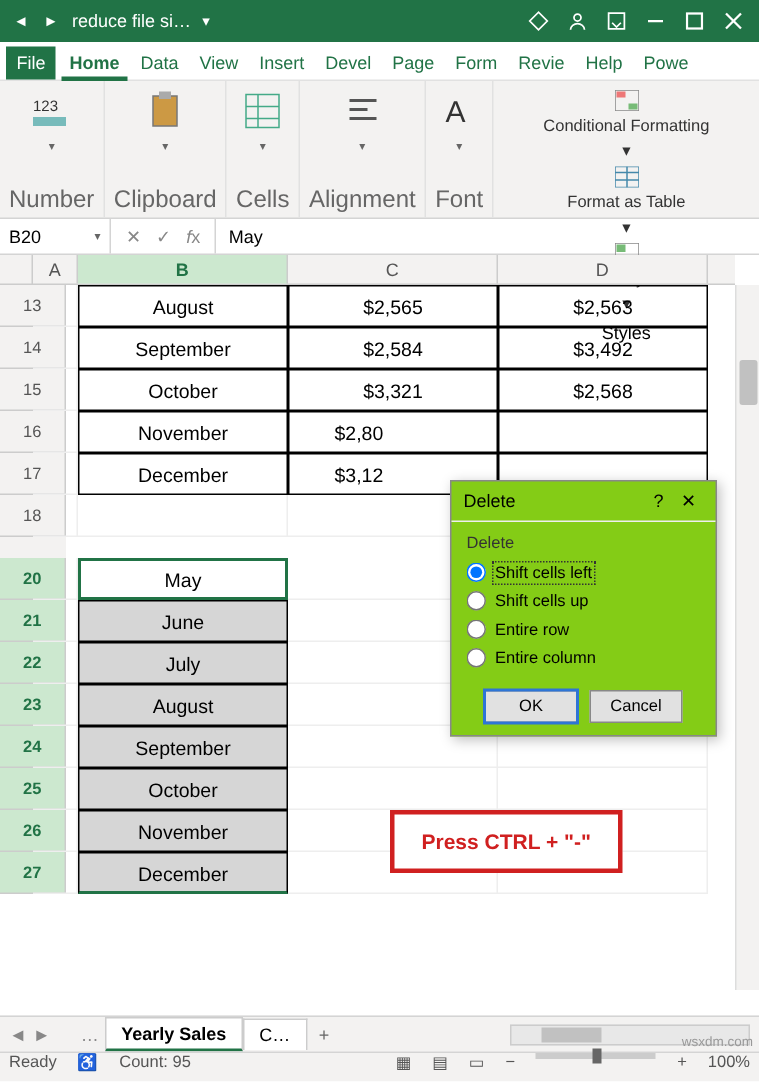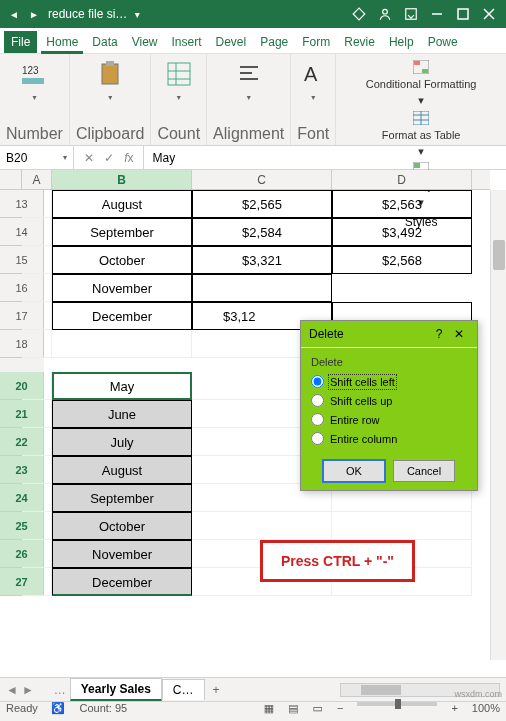--- a/index.html
+++ b/index.html
@@ -10,21 +10,21 @@
 .titlebar .chev { width: 20px; text-align: center; font-size: 10px; }
 .titlebar .title { margin-left: 4px; font-size: 12px; flex: 0 0 auto; }
 .titlebar .spacer { flex: 1; }
 .titlebar .win-icon { width: 26px; height: 28px; display: flex; align-items: center; justify-content: center; }
 .titlebar svg { fill: #fff; stroke: #fff; }
 
 
 .menutabs { height: 26px; display: flex; align-items: flex-end; border-bottom: 1px solid #e1e1e1; background: #fff; padding-left: 4px; }
 .menutabs .tab { padding: 4px 7px; font-size: 12px; color: #217346; cursor: pointer; position: relative; }
 .menutabs .tab.file { background: #217346; color: #fff; margin-right: 2px; }
-.menutabs .tab.active { color: #217346; font-weight: 400; }
+.menutabs .tab.active { color: #217346; font-weight: 700; }
 .menutabs .tab.active::after { content:""; position:absolute; bottom:-1px; left:2px; right:2px; height:3px; background:#217346; }
 
 
 .ribbon { height: 92px; background: #f3f2f1; border-bottom: 1px solid #d4d4d4; display: flex; position: relative; }
 .group { border-right: 1px solid #e1e1e1; padding: 4px 6px 2px; display: flex; flex-direction: column; align-items: center; justify-content: space-between; }
 .group .glabel { font-size: 16px; color: #666; margin-top: 20px; }
 .group .gicon { width: 32px; height: 32px; display: flex; align-items: center; justify-content: center; }
 .group .drop { font-size: 8px; color: #666; }
 .styles-group { flex: 1; padding: 4px 8px; display: flex; flex-direction: column; }
 .styles-row { display: flex; align-items: center; gap: 4px; font-size: 11px; color: #333; padding: 2px 0; cursor: pointer; flex-direction: column; }
@@ -170,21 +170,21 @@
   <div class="group">
     <div class="gicon">
         <svg width="26" height="26">
           <rect x="2" y="2" width="22" height="22" fill="none" stroke="#4a8"></rect>
           <line x1="2" y1="10" x2="24" y2="10" stroke="#4a8"></line>
           <line x1="2" y1="18" x2="24" y2="18" stroke="#4a8"></line>
           <line x1="10" y1="2" x2="10" y2="24" stroke="#4a8"></line>
         </svg>
       </div>
     <span class="drop">▾</span>
-    <span class="glabel">Count</span>
+    <span class="glabel">Cells</span>
   </div>
   <div class="group">
     <div class="gicon">
         <svg width="26" height="26">
           <line x1="4" y1="6" x2="22" y2="6" stroke="#555" stroke-width="2"></line>
           <line x1="4" y1="12" x2="16" y2="12" stroke="#555" stroke-width="2"></line>
           <line x1="4" y1="18" x2="22" y2="18" stroke="#555" stroke-width="2"></line>
         </svg>
       </div>
     <span class="drop">▾</span>
@@ -288,20 +288,21 @@
       </div>
     <div class="row">
         <div class="cell c-A"></div>
         <div class="cell c-B" style="border:1px solid #000">October</div>
         <div class="cell c-C" style="border:1px solid #000">$3,321</div>
         <div class="cell c-D" style="border:1px solid #000">$2,568</div>
       </div>
     <div class="row">
         <div class="cell c-A"></div>
         <div class="cell c-B" style="border:1px solid #000">November</div>
+        <div class="cell c-C" style="border:1px solid #000;text-align:left;padding-left:30px">$2,80</div>
         <div class="cell c-D" style="border:1px solid #000"></div>
       </div>
     <div class="row">
         <div class="cell c-A"></div>
         <div class="cell c-B" style="border:1px solid #000">December</div>
         <div class="cell c-C" style="border:1px solid #000;text-align:left;padding-left:30px">$3,12</div>
         <div class="cell c-D" style="border:1px solid #000"></div>
       </div>
     <div class="row">
         <div class="cell c-A"></div>

